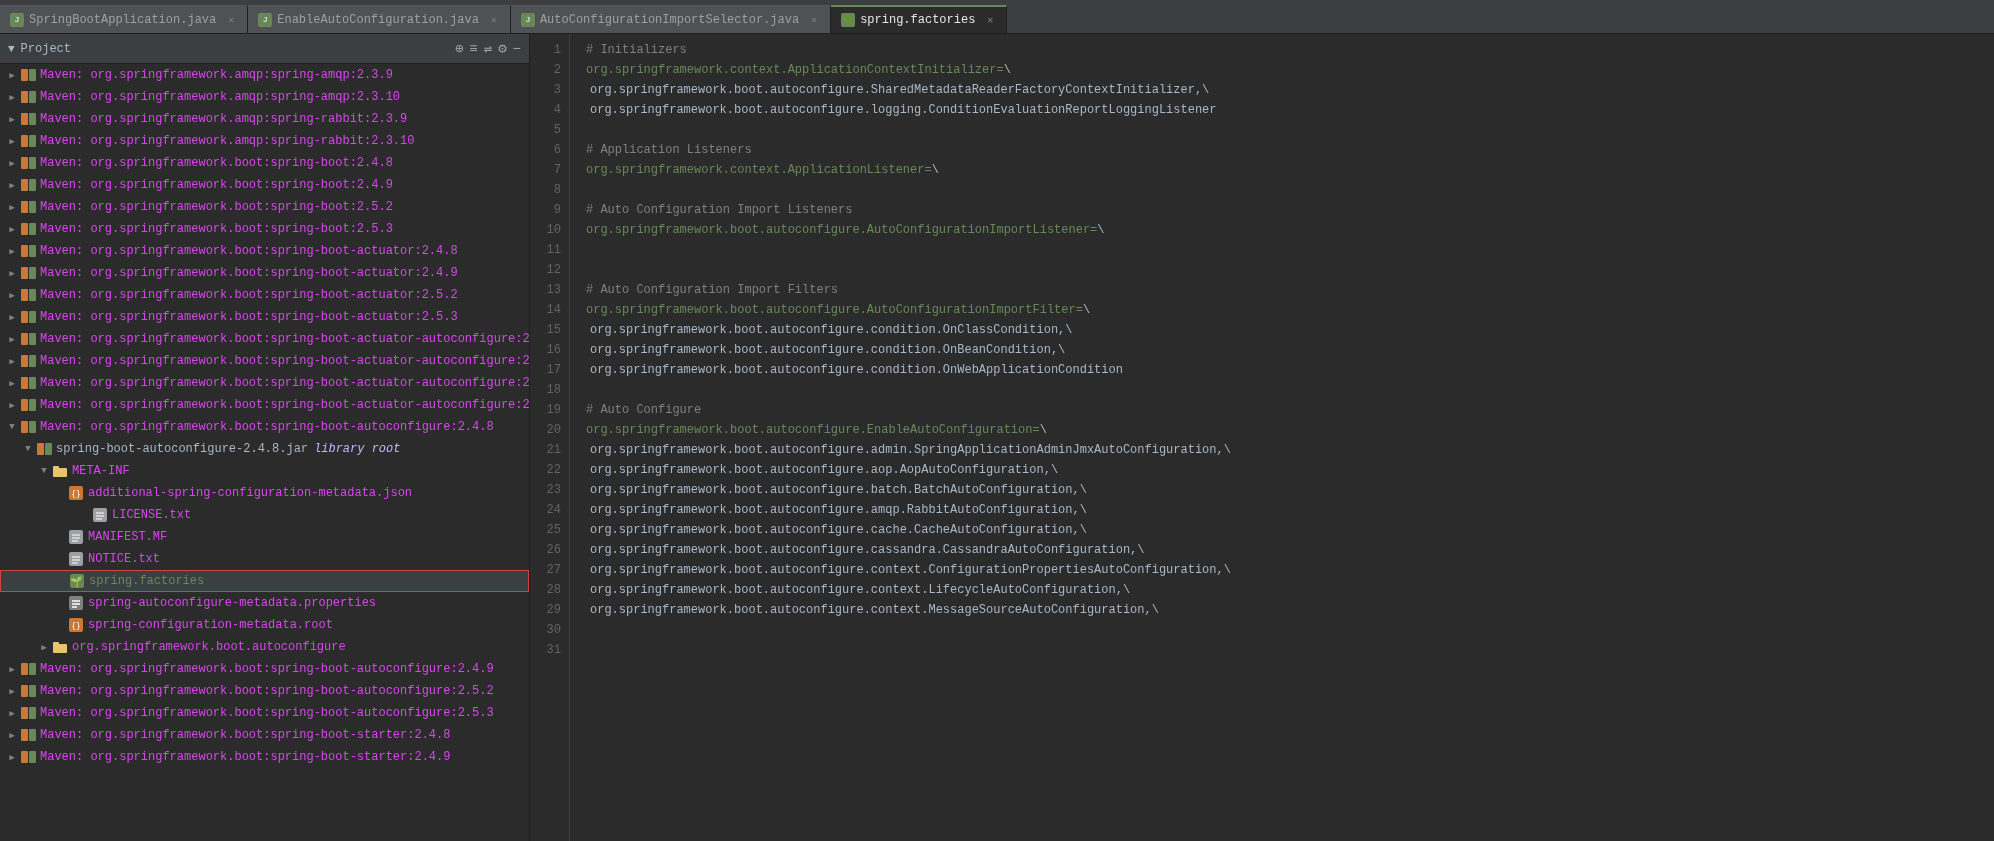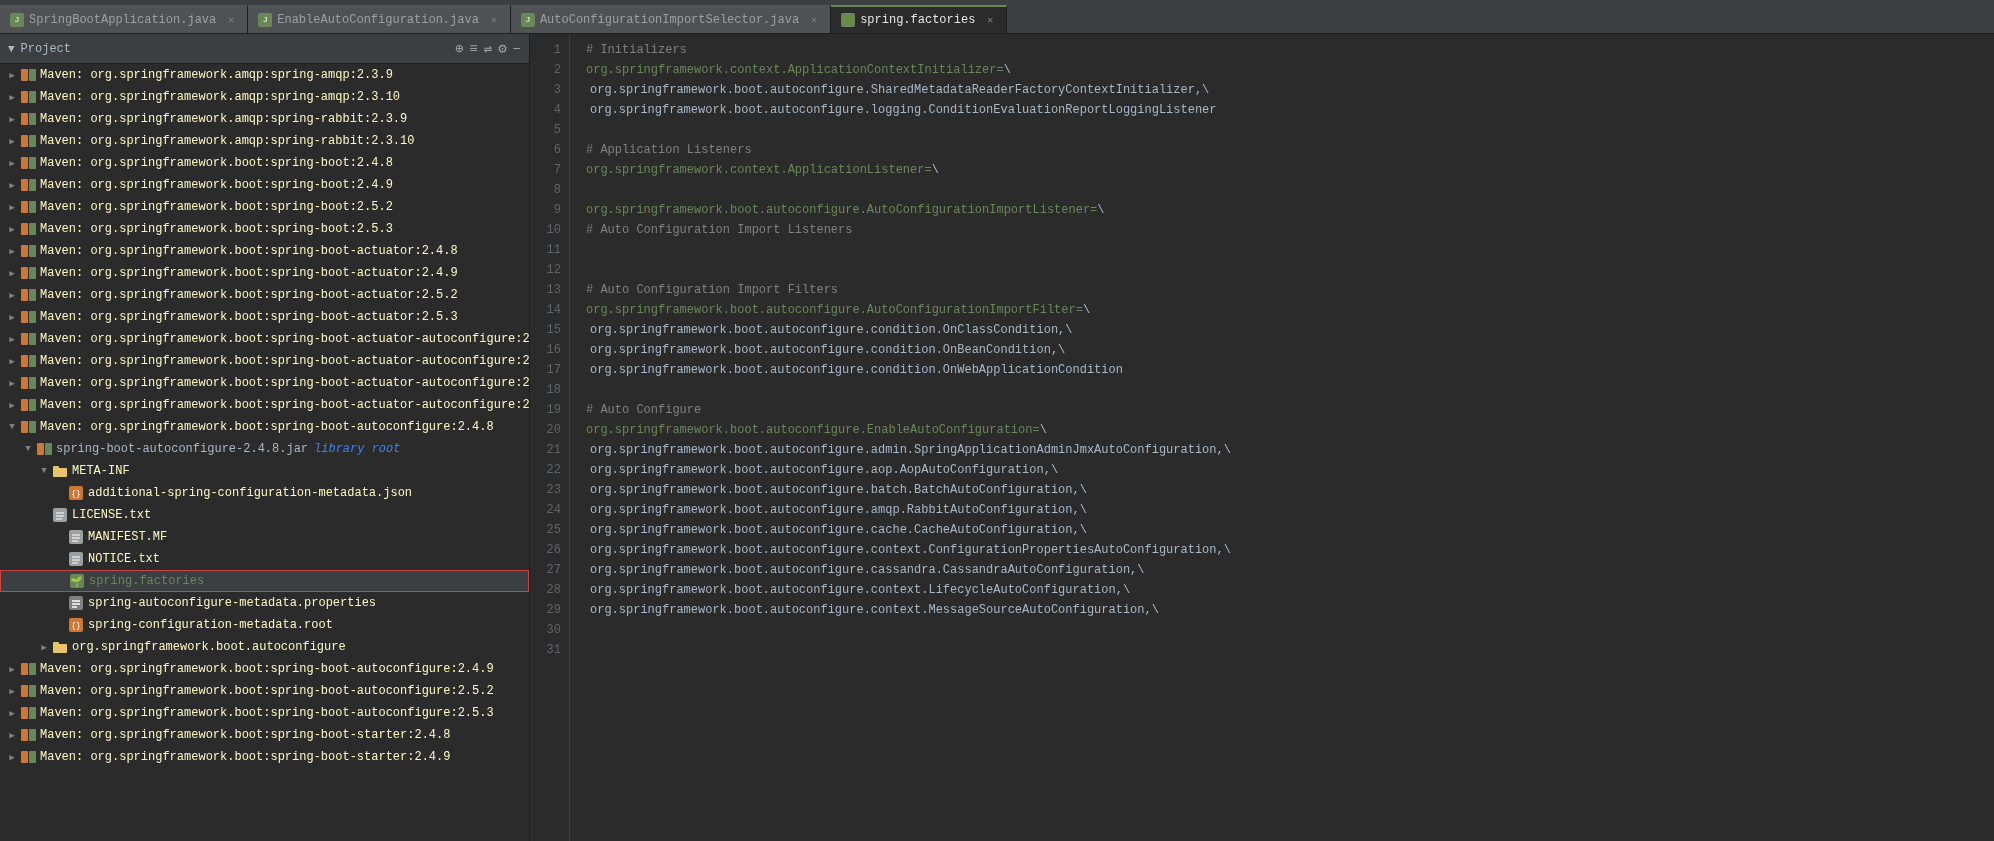--- a/index.html
+++ b/index.html
@@ -120,23 +120,23 @@
       height: 16px;
       flex-shrink: 0;
       margin-right: 4px;
       display: inline-flex;
       align-items: center;
       justify-content: center;
       font-size: 11px;
     }
     .tree-label {
       font-size: 12px;
-      color: #fef9c3;
-    }
-    .tree-label.lib-root { color: #3b82f6; font-style: italic; margin-left: 6px; }
+      color: #d946ef;
+    }
+    .tree-label.lib-root { color: #c4b5fd; font-style: italic; margin-left: 6px; }
 
     
     .editor {
       flex: 1;
       overflow: auto;
       background: #2b2b2b;
     }
     .code-area {
       display: flex;
       min-height: 100%;
@@ -415,21 +415,21 @@
         <div class="tree-item" style="padding-left: 52px;">
           <span class="tree-arrow"></span>
           <span class="tree-file-icon">
             <svg width="14" height="14" viewBox="0 0 14 14">
               <rect width="14" height="14" rx="2" fill="#cc7832"></rect>
               <text x="7" y="11" text-anchor="middle" fill="white" font-size="8" font-family="monospace">{}</text>
             </svg>
           </span>
           <span class="tree-label">additional-spring-configuration-metadata.json</span>
         </div>
-        <div class="tree-item" style="padding-left: 36px;">
+        <div class="tree-item" style="padding-left: 76px;">
           <span class="tree-arrow"></span>
           <span class="tree-file-icon">
             <svg width="14" height="14" viewBox="0 0 14 14">
               <rect width="14" height="14" rx="2" fill="#9da0a2"></rect>
               <line x1="3" y1="5" x2="11" y2="5" stroke="white" stroke-width="1"></line>
               <line x1="3" y1="8" x2="11" y2="8" stroke="white" stroke-width="1"></line>
               <line x1="3" y1="11" x2="9" y2="11" stroke="white" stroke-width="1"></line>
             </svg>
           </span>
           <span class="tree-label">LICENSE.txt</span>
@@ -590,39 +590,39 @@
         </div>
       <div class="code-lines" id="code-lines">
           <span class="code-line"><span class="c-comment"># Initializers</span></span>
           <span class="code-line"><span class="c-key">org.springframework.context.ApplicationContextInitializer=</span><span class="c-continuation">\</span></span>
           <span class="code-line"><span style="padding-left:4px;"></span><span class="c-value">org.springframework.boot.autoconfigure.SharedMetadataReaderFactoryContextInitializer,\</span></span>
           <span class="code-line"><span style="padding-left:4px;"></span><span class="c-value">org.springframework.boot.autoconfigure.logging.ConditionEvaluationReportLoggingListener</span></span>
           <span class="code-line"></span>
           <span class="code-line"><span class="c-comment"># Application Listeners</span></span>
           <span class="code-line"><span class="c-key">org.springframework.context.ApplicationListener=</span><span class="c-continuation">\</span></span>
           <span class="code-line"></span>
+          <span class="code-line"><span class="c-comment"># Auto Configuration Import Listeners</span></span>
           <span class="code-line"><span class="c-key">org.springframework.boot.autoconfigure.AutoConfigurationImportListener=</span><span class="c-continuation">\</span></span>
-          <span class="code-line"><span class="c-comment"># Auto Configuration Import Listeners</span></span>
           <span class="code-line"><span style="padding-left:4px;"></span></span>
           <span class="code-line"></span>
           <span class="code-line"><span class="c-comment"># Auto Configuration Import Filters</span></span>
           <span class="code-line"><span class="c-key">org.springframework.boot.autoconfigure.AutoConfigurationImportFilter=</span><span class="c-continuation">\</span></span>
           <span class="code-line"><span style="padding-left:4px;"></span><span class="c-value">org.springframework.boot.autoconfigure.condition.OnClassCondition,\</span></span>
           <span class="code-line"><span style="padding-left:4px;"></span><span class="c-value">org.springframework.boot.autoconfigure.condition.OnBeanCondition,\</span></span>
           <span class="code-line"><span style="padding-left:4px;"></span><span class="c-value">org.springframework.boot.autoconfigure.condition.OnWebApplicationCondition</span></span>
           <span class="code-line"></span>
           <span class="code-line"><span class="c-comment"># Auto Configure</span></span>
           <span class="code-line"><span class="c-key">org.springframework.boot.autoconfigure.EnableAutoConfiguration=</span><span class="c-continuation">\</span></span>
           <span class="code-line"><span style="padding-left:4px;"></span><span class="c-value">org.springframework.boot.autoconfigure.admin.SpringApplicationAdminJmxAutoConfiguration,\</span></span>
           <span class="code-line"><span style="padding-left:4px;"></span><span class="c-value">org.springframework.boot.autoconfigure.aop.AopAutoConfiguration,\</span></span>
           <span class="code-line"><span style="padding-left:4px;"></span><span class="c-value">org.springframework.boot.autoconfigure.batch.BatchAutoConfiguration,\</span></span>
           <span class="code-line"><span style="padding-left:4px;"></span><span class="c-value">org.springframework.boot.autoconfigure.amqp.RabbitAutoConfiguration,\</span></span>
           <span class="code-line"><span style="padding-left:4px;"></span><span class="c-value">org.springframework.boot.autoconfigure.cache.CacheAutoConfiguration,\</span></span>
+          <span class="code-line"><span style="padding-left:4px;"></span><span class="c-value">org.springframework.boot.autoconfigure.cassandra.CassandraAutoConfiguration,\</span></span>
           <span class="code-line"><span style="padding-left:4px;"></span><span class="c-value">org.springframework.boot.autoconfigure.context.ConfigurationPropertiesAutoConfiguration,\</span></span>
-          <span class="code-line"><span style="padding-left:4px;"></span><span class="c-value">org.springframework.boot.autoconfigure.cassandra.CassandraAutoConfiguration,\</span></span>
           <span class="code-line"><span style="padding-left:4px;"></span><span class="c-value">org.springframework.boot.autoconfigure.context.LifecycleAutoConfiguration,\</span></span>
           <span class="code-line"><span style="padding-left:4px;"></span><span class="c-value">org.springframework.boot.autoconfigure.context.MessageSourceAutoConfiguration,\</span></span>
           <span class="code-line"><span style="padding-left:4px;"></span></span>
         </div>
     </div>
   </div>
 
 </div>
 
 </body></html>

